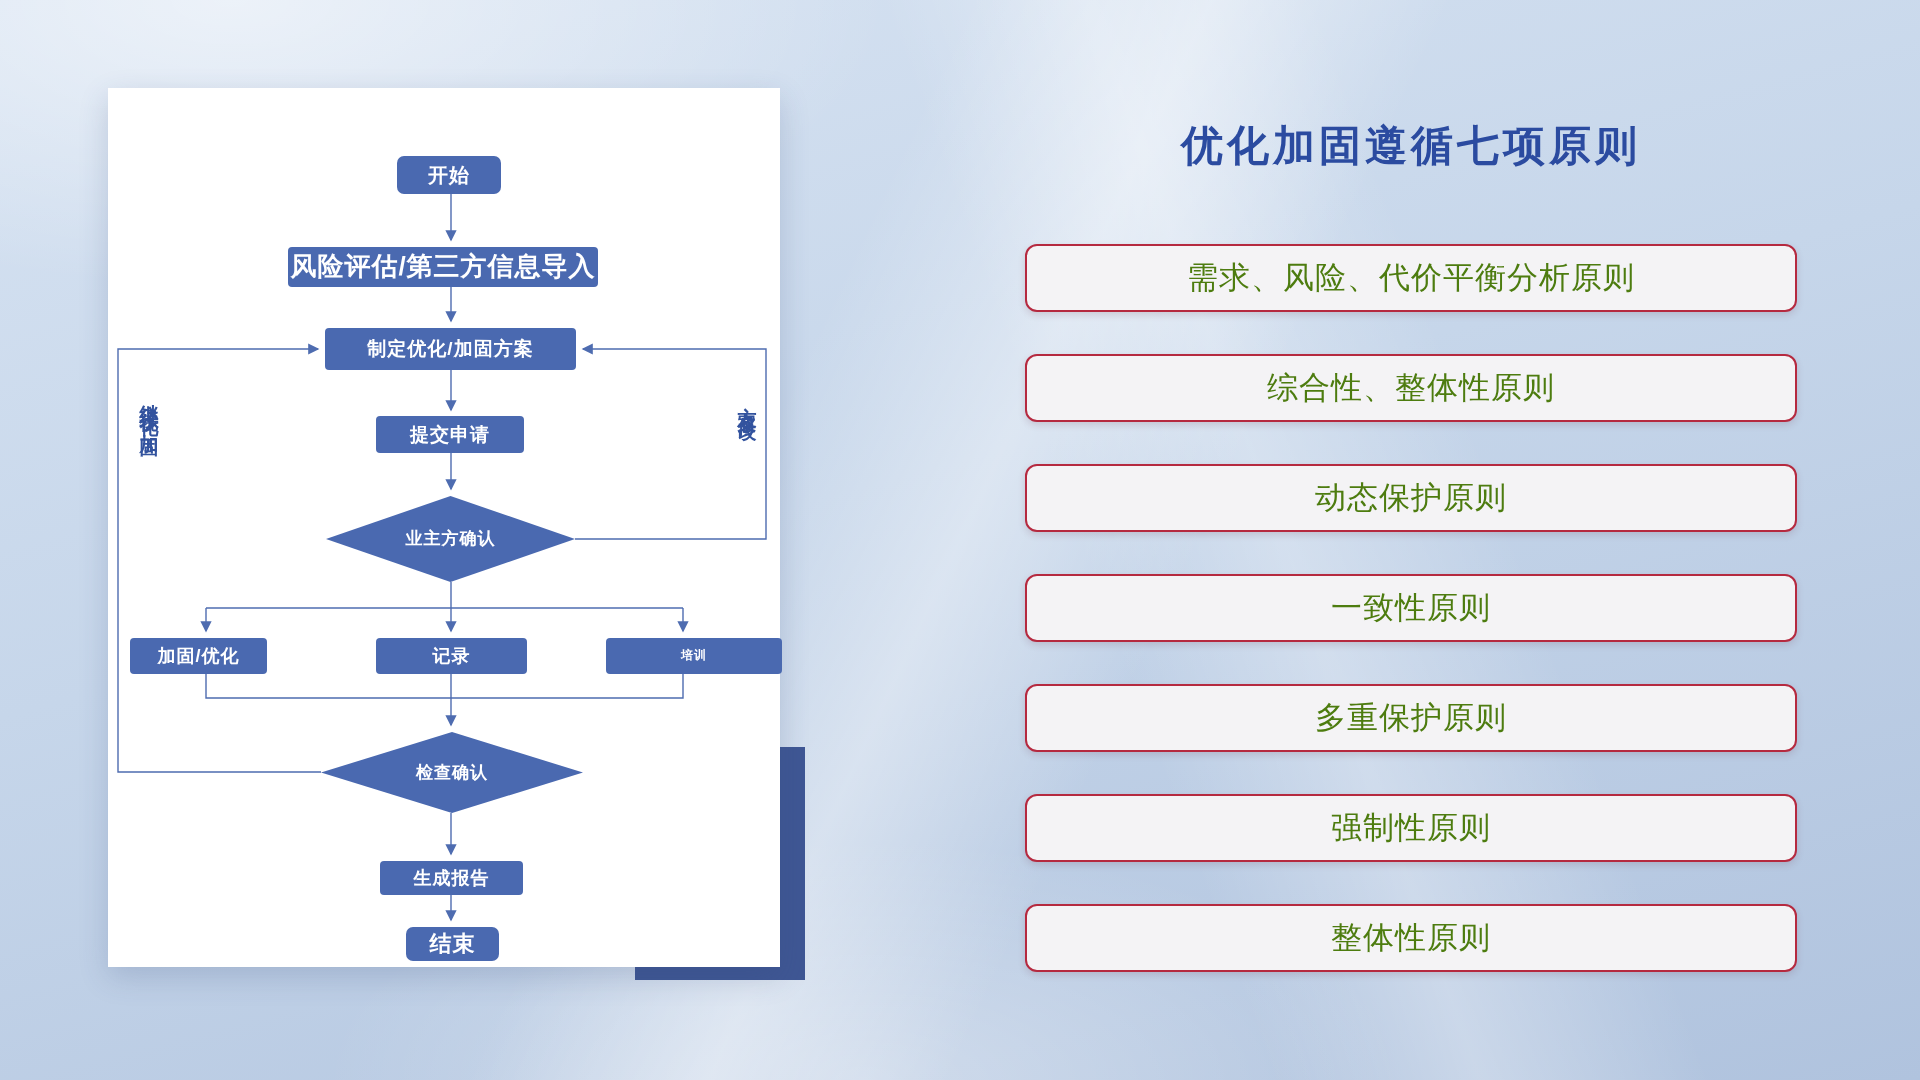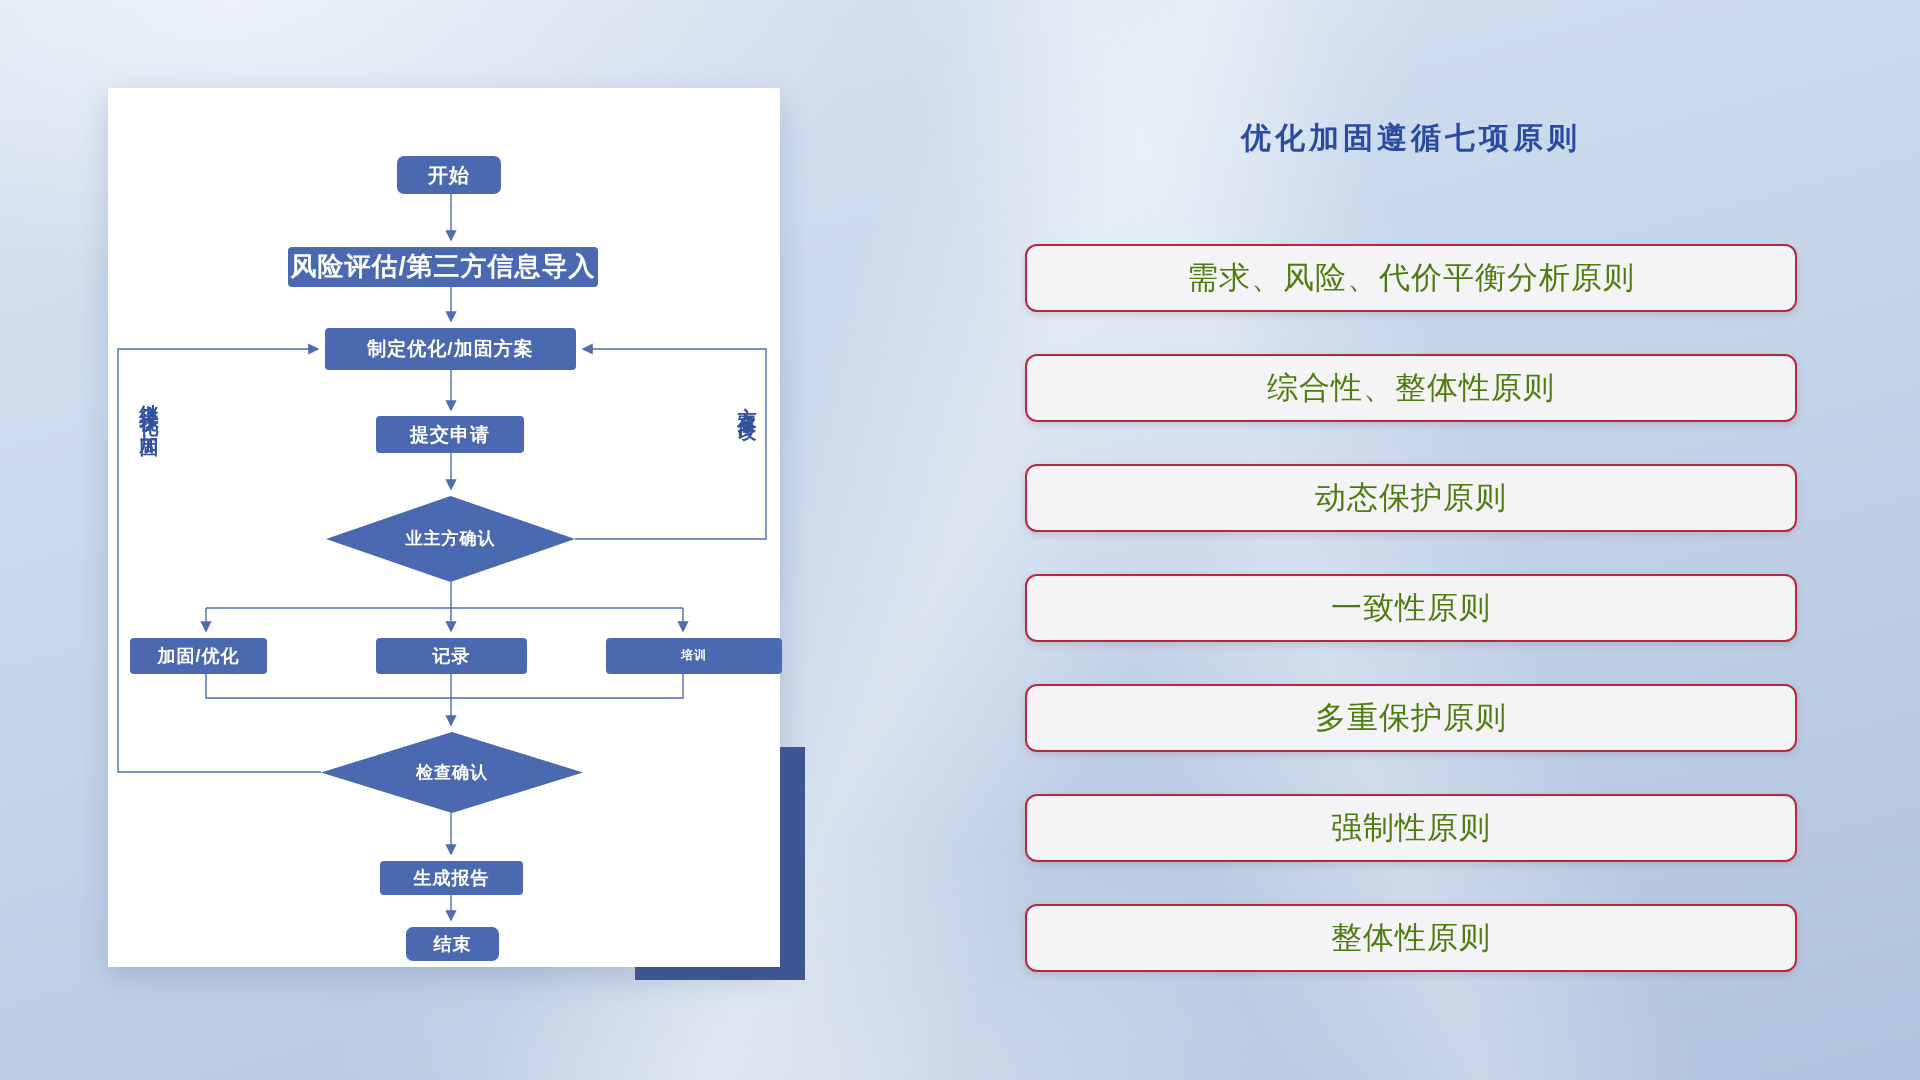--- a/index.html
+++ b/index.html
@@ -26,21 +26,21 @@
     display:flex; align-items:center; justify-content:center; text-align:center;
     line-height:1.15; letter-spacing:1px; }
   .rect { border-radius:4px; }
   .diamond { clip-path:polygon(50% 0, 100% 50%, 50% 100%, 0 50%); }
 
   .vlabel { position:absolute; writing-mode:vertical-rl; color:#33539e; font-weight:bold;
     font-size:19px; letter-spacing:5px; }
 
   
   .panel-title { position:absolute; left:1025px; top:118px; width:772px; text-align:center;
-    font-size:30px; font-weight:bold; color:#2b4ba0; letter-spacing:4px; }
+    font-size:42px; font-weight:bold; color:#2b4ba0; letter-spacing:4px; }
   .principles { position:absolute; left:1025px; top:244px; width:772px;
     display:flex; flex-direction:column; gap:42px; }
   .principle { height:68px; border:2px solid #b5293f; border-radius:12px;
     background:#f4f3f5; color:#4d7c0f; font-size:31px; letter-spacing:1px;
     display:flex; align-items:center; justify-content:center;
     box-shadow:0 3px 7px rgba(110,60,80,.18); }
 </style>
 </head>
 <body>
 
@@ -88,21 +88,21 @@
     <div class="node rect" style="left:22px;top:550px;width:137px;height:36px;font-size:18px">加固/优化</div>
 
     <div class="node rect" style="left:268px;top:550px;width:151px;height:36px;font-size:18px">记录</div>
 
     <div class="node rect" style="left:498px;top:550px;width:176px;height:36px;font-size:12px">培训</div>
 
     <div class="node diamond" style="left:213px;top:644px;width:262px;height:81px;font-size:17px">检查确认</div>
 
     <div class="node rect" style="left:272px;top:773px;width:143px;height:34px;font-size:18px">生成报告</div>
 
-    <div class="node rect" style="left:298px;top:839px;width:93px;height:34px;font-size:18px;border-radius:7px">结束</div>
+    <div class="node rect" style="left:298px;top:839px;width:93px;height:34px;font-size:22px;border-radius:7px">结束</div>
 
     <div class="vlabel" style="left:28px;top:300px">继续优化/加固</div>
 
     <div class="vlabel" style="left:626px;top:304px">方案修改</div>
 
   </div>
 
   <h1 class="panel-title">优化加固遵循七项原则</h1>
 
   <div class="principles">

